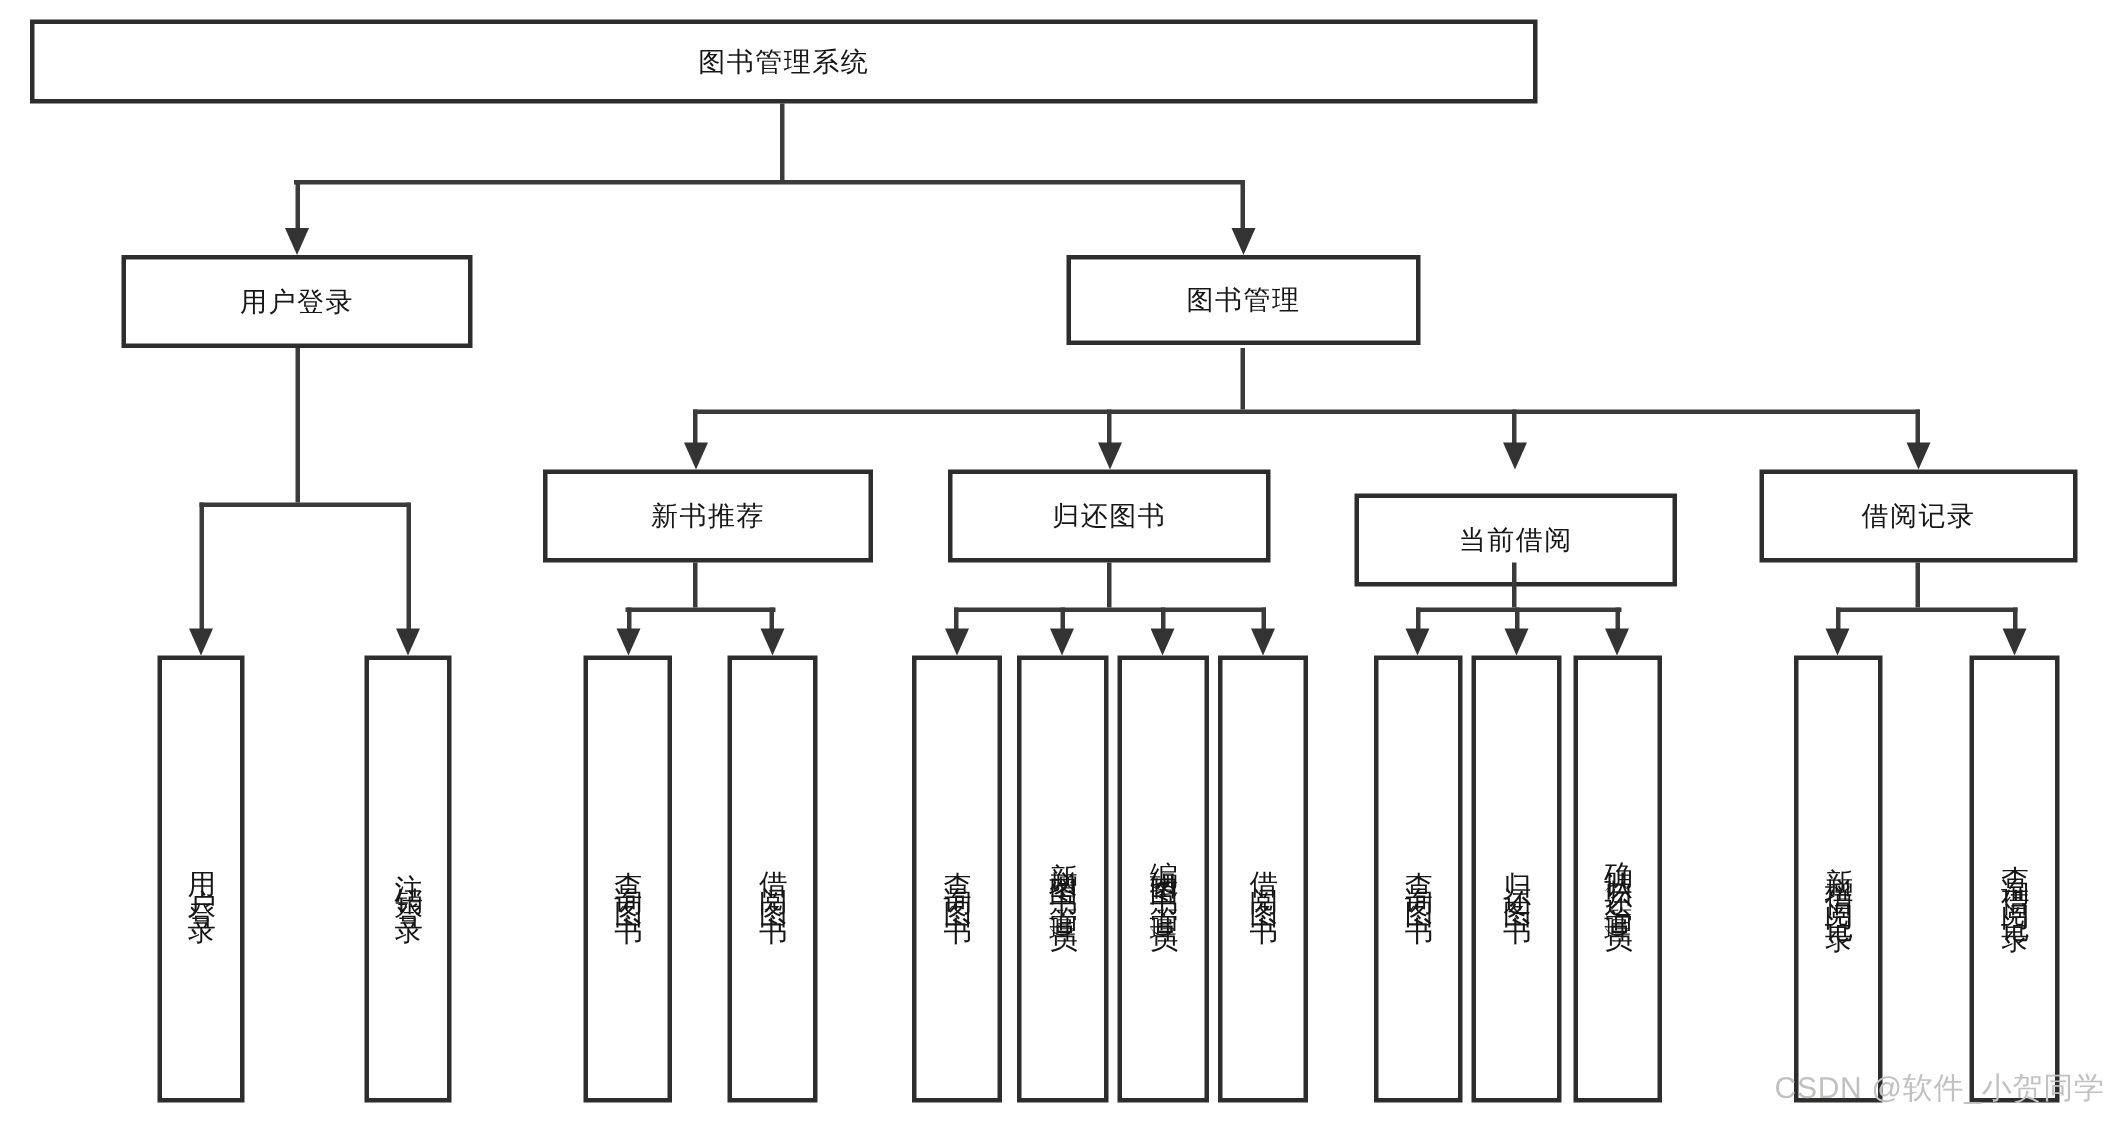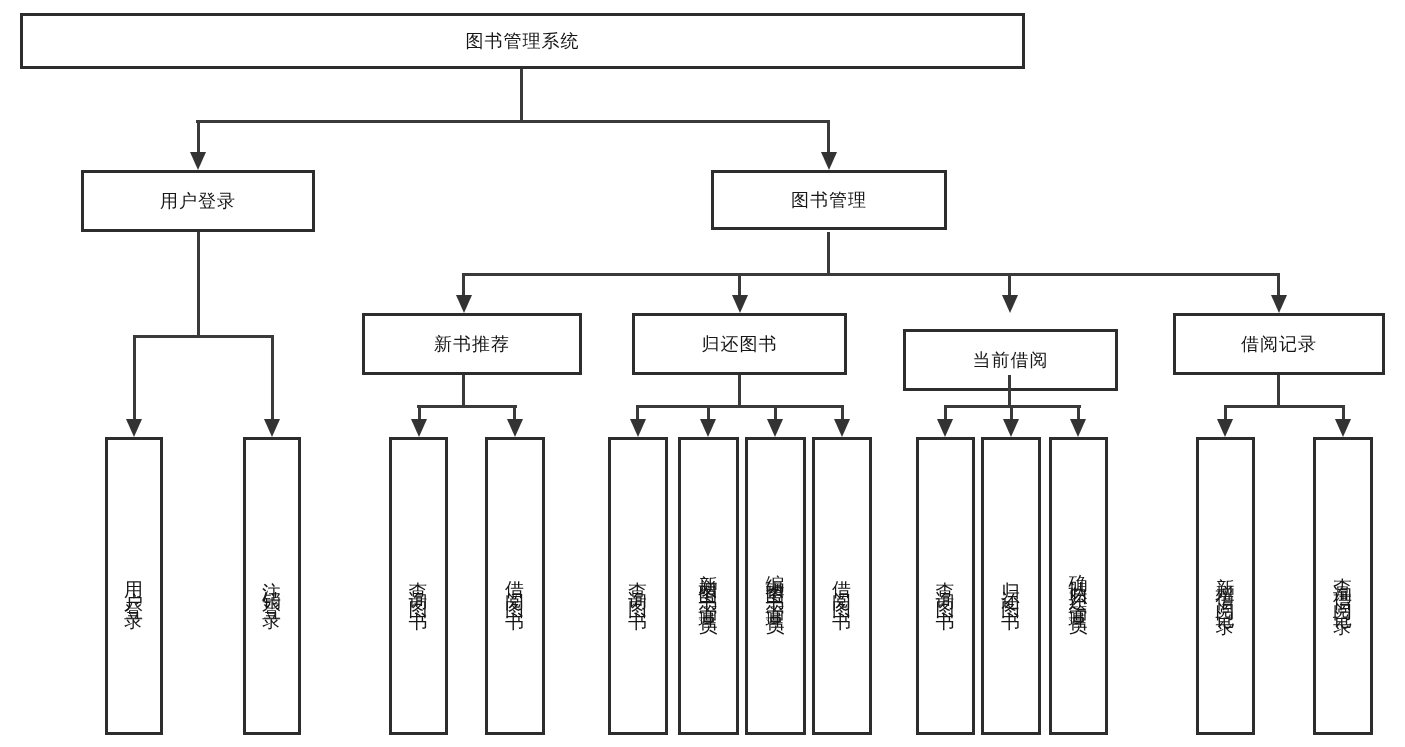--- a/index.html
+++ b/index.html
@@ -156,14 +156,15 @@
     <span class="vtext" style="letter-spacing:6px;">确认归还（管理员）</span>
   </div>
 
   <div class="box" style="left:1196px; top:437px; width:59px; height:298px;">
     <span class="vtext" style="letter-spacing:8px;">新增借阅记录</span>
   </div>
   <div class="box" style="left:1313px; top:437px; width:60px; height:298px;">
     <span class="vtext" style="letter-spacing:8px;">查询借阅记录</span>
   </div>
 
+  <div class="watermark">CSDN @软件_小贺同学</div>
 
 </div>
 
 </body></html>

